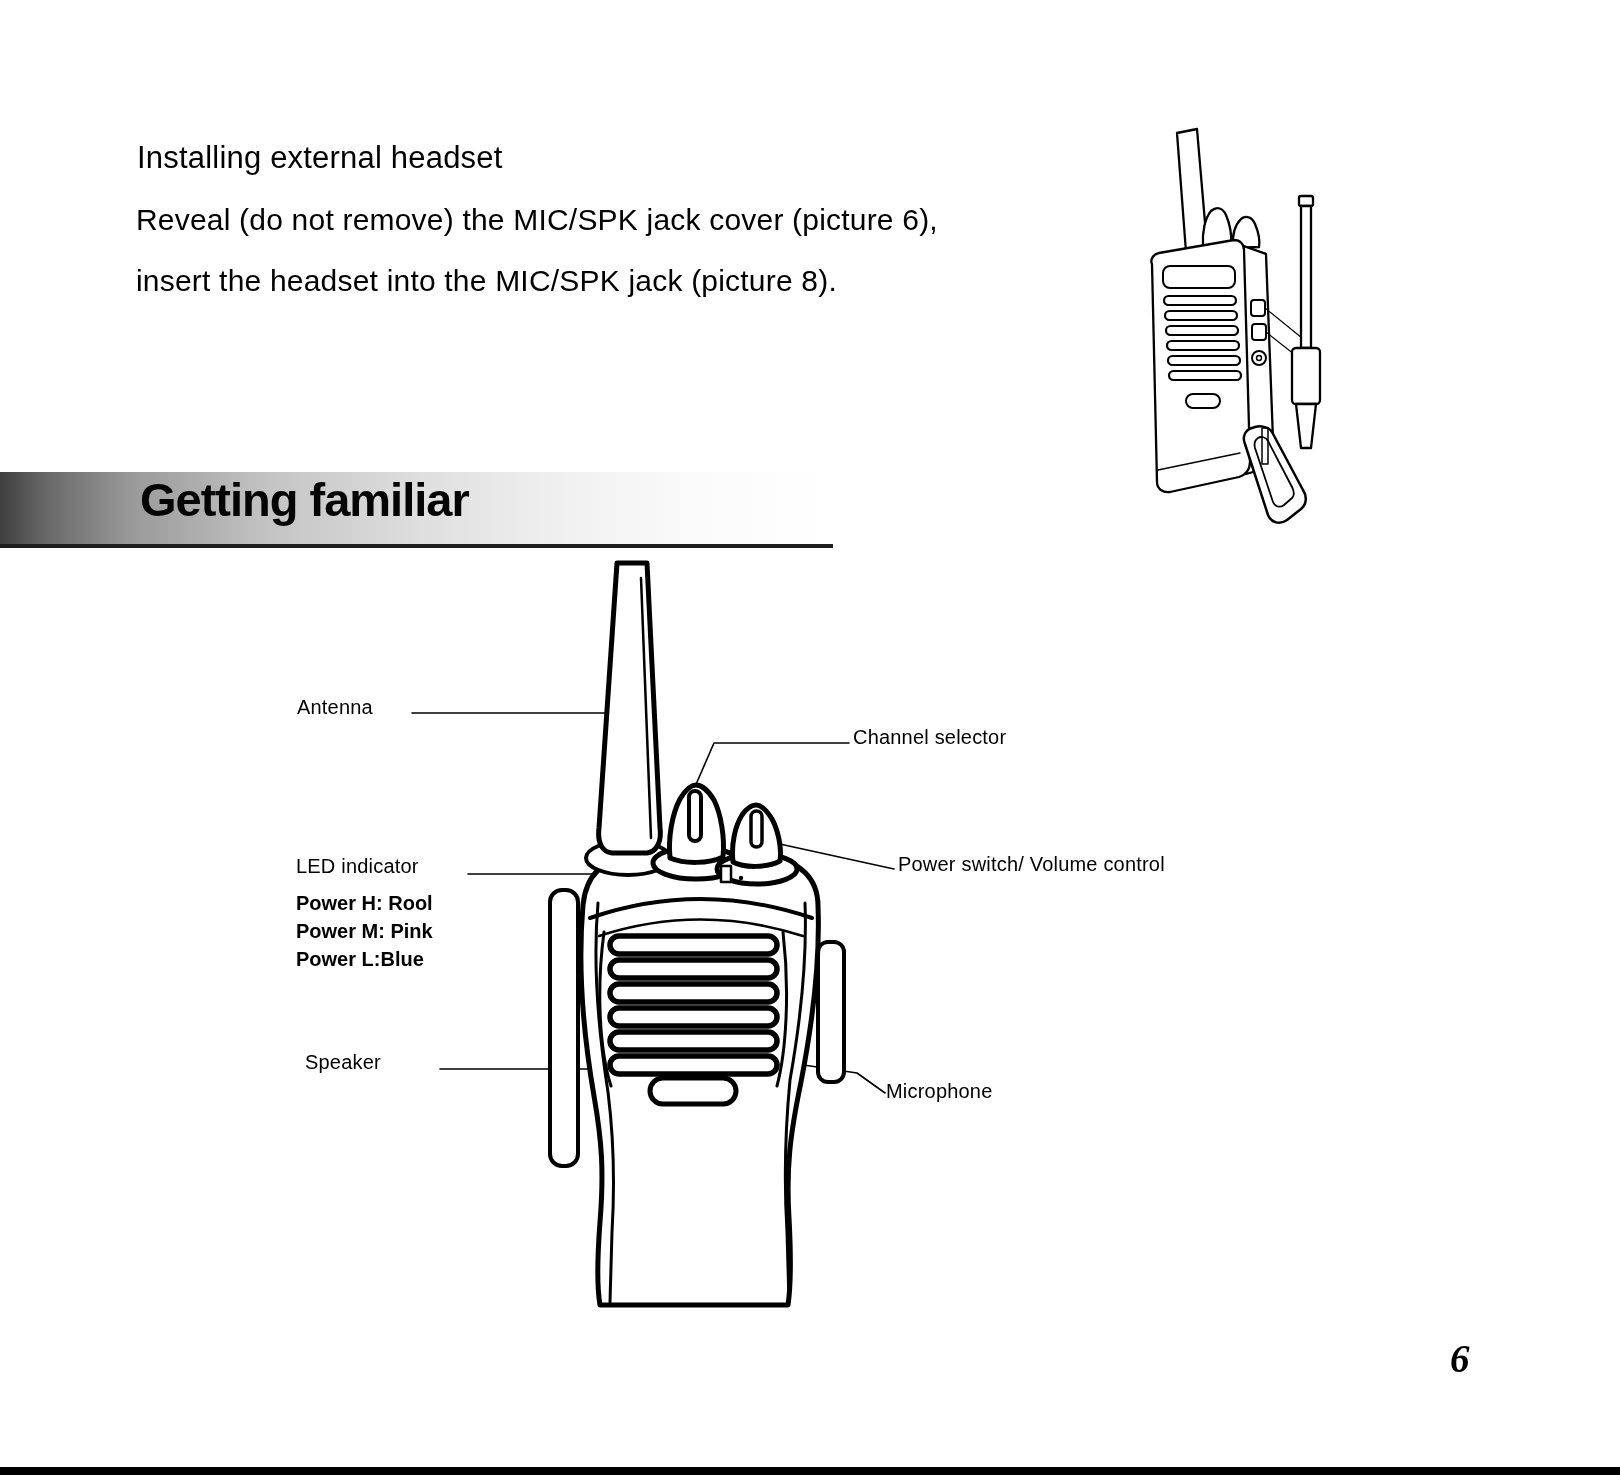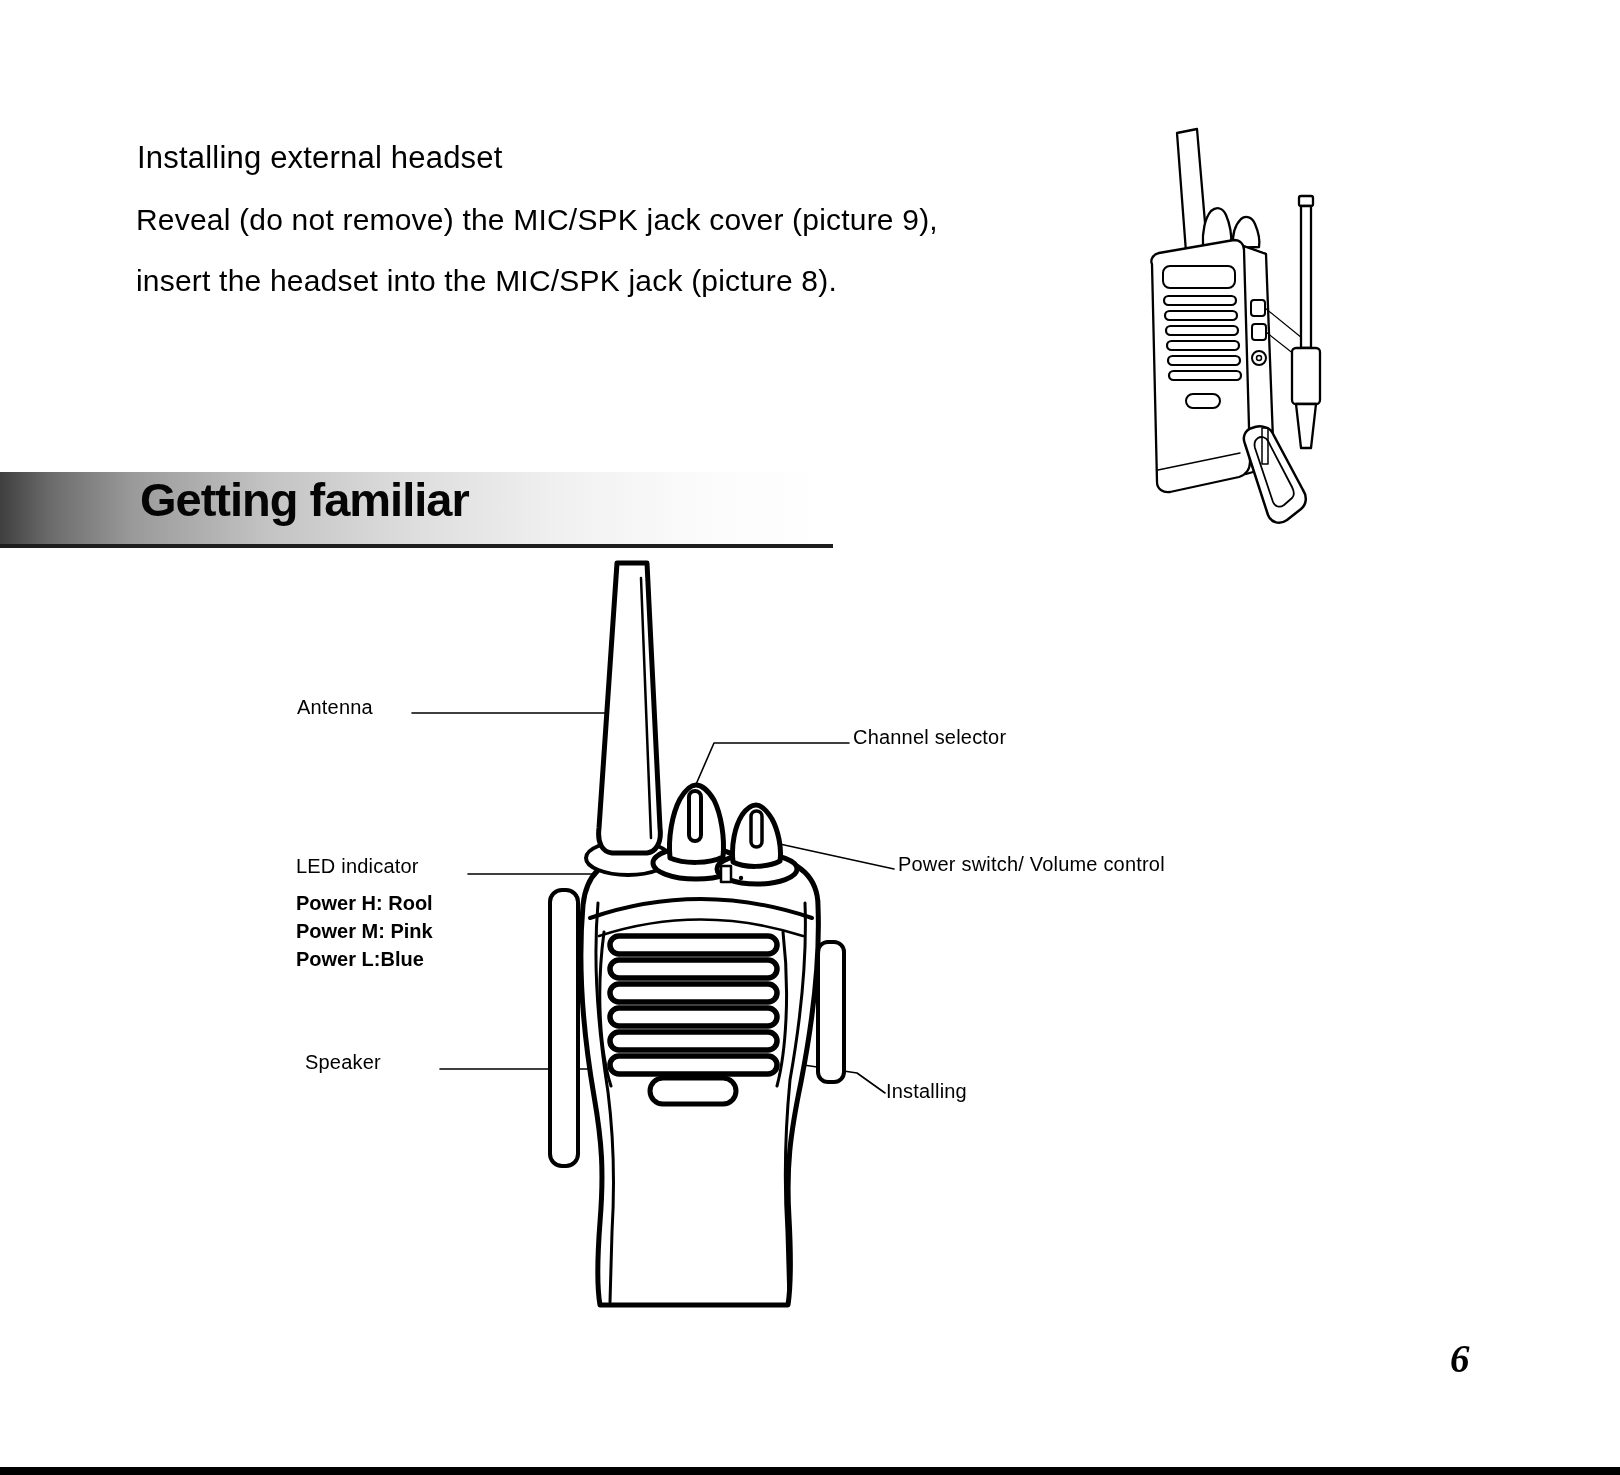--- a/index.html
+++ b/index.html
@@ -160,31 +160,31 @@
         <rect x="610" y="1032" width="167" height="18" rx="9"></rect>
         <rect x="610" y="1056" width="167" height="18" rx="9"></rect>
       </g>
 
       <rect x="650" y="1078" width="86" height="26" rx="13" stroke-width="5" fill="#fff"></rect>
     </g>
   </g>
 </svg>
 
 <div class="abs h1">Installing external headset</div>
-<div class="abs p-line p1">Reveal (do not remove) the MIC/SPK jack cover (picture 9),</div>
+<div class="abs p-line p1">Reveal (do not remove) the MIC/SPK jack cover (picture 6),</div>
 <div class="abs p-line p2">insert the headset into the MIC/SPK jack (picture 8).</div>
 
 <div class="abs section-bar">
   <div class="title">Getting familiar</div>
 </div>
 
 <div class="abs lbl lbl-antenna">Antenna</div>
 <div class="abs lbl lbl-channel">Channel selector</div>
 <div class="abs lbl lbl-led">LED indicator</div>
 <div class="abs lbl-small lbl-pwr-h">Power H: Rool</div>
 <div class="abs lbl-small lbl-pwr-m">Power M: Pink</div>
 <div class="abs lbl-small lbl-pwr-l">Power L:Blue</div>
 <div class="abs lbl lbl-power">Power switch/ Volume control</div>
 <div class="abs lbl lbl-speaker">Speaker</div>
-<div class="abs lbl lbl-mic">Installing</div>
+<div class="abs lbl lbl-mic">Microphone</div>
 
 <div class="abs page-num">6</div>
 <div class="abs bottom-bar"></div>
 
 </body></html>

